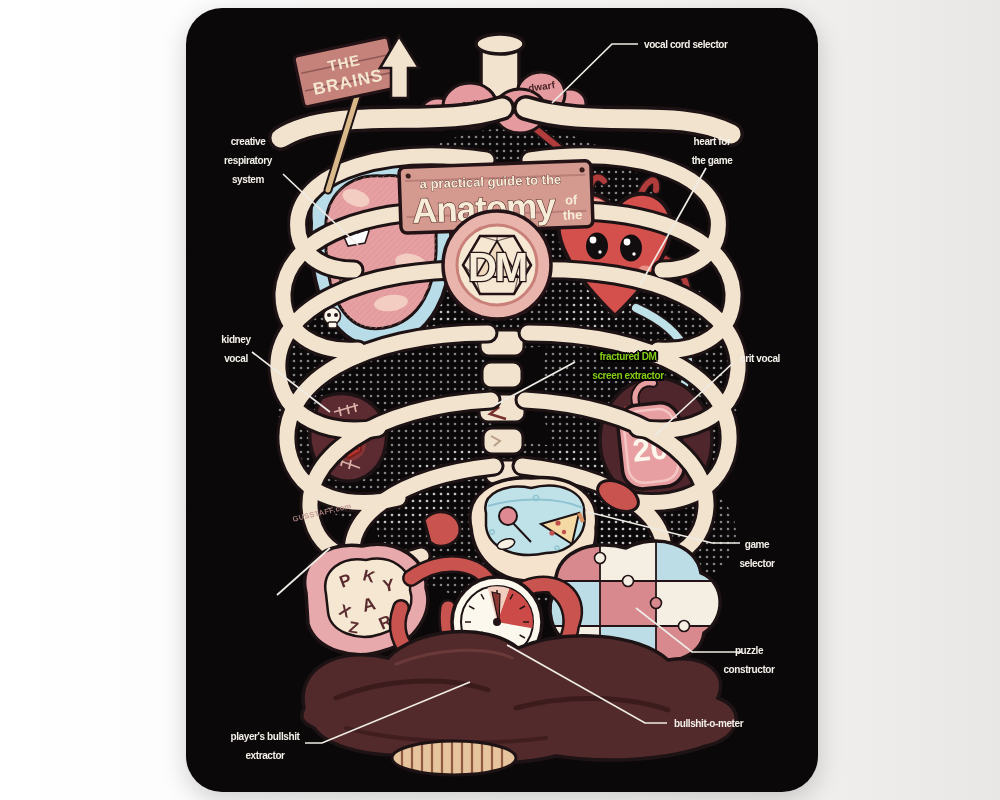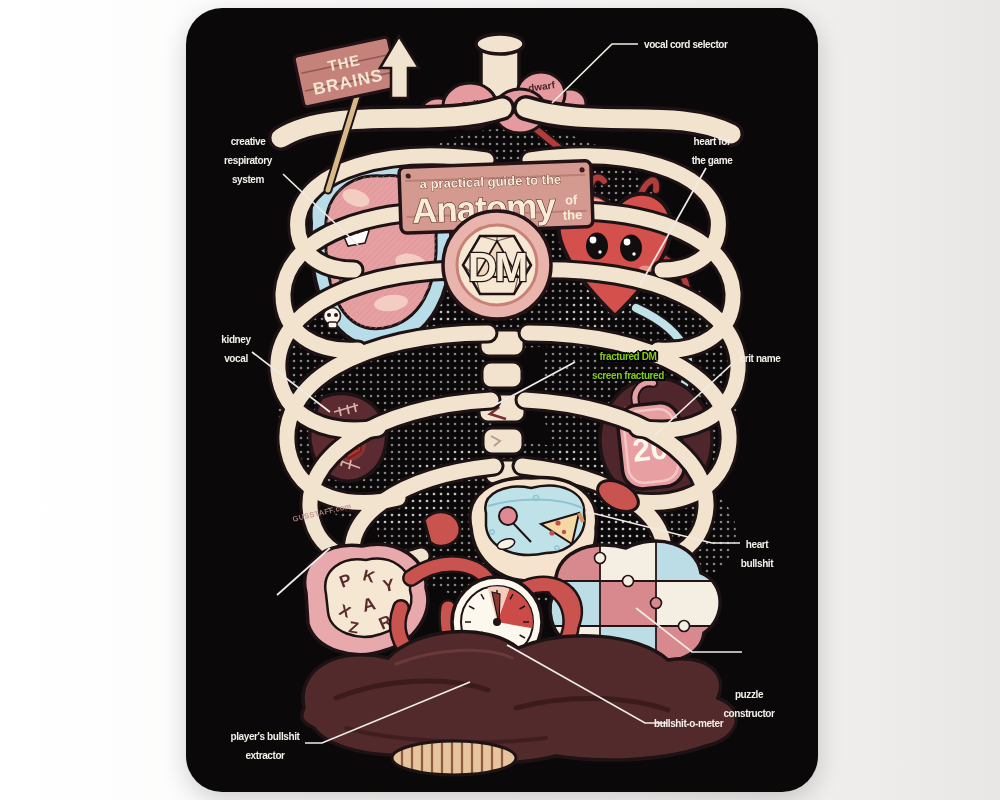--- a/index.html
+++ b/index.html
@@ -408,41 +408,41 @@
     <span>the game</span>
   </div>
 
   <div class="lbl" style="left:2px;top:322px;width:96px;">
     <span>kidney</span>
     <span>vocal</span>
   </div>
 
   <div class="lbl outlined" style="left:362px;top:339px;width:160px;z-index:6;">
     <span>fractured DM</span>
-    <span>screen fractured</span>
+    <span>screen extractor</span>
   </div>
 
   <div class="lbl" style="left:522px;top:341px;width:104px;">
-    <span>crit name</span>
+    <span>crit vocal</span>
   </div>
 
   <div class="lbl" style="left:521px;top:527px;width:100px;">
-    <span>heart</span>
-    <span>bullshit</span>
-  </div>
-
-
-  <div class="lbl" style="left:500px;top:633px;width:126px;margin-top:44px;">
+    <span>game</span>
+    <span>selector</span>
+  </div>
+
+
+  <div class="lbl" style="left:500px;top:633px;width:126px;">
     <span>puzzle</span>
     <span>constructor</span>
   </div>
 
   <div class="lbl" style="left:4px;top:708px;width:150px;margin-top:11px;">
     <span>player's bullshit</span>
     <span>extractor</span>
   </div>
 
-  <div class="lbl left-align" style="left:468px;top:706px;">
+  <div class="lbl left-align" style="left:488px;top:706px;">
     <span>bullshit-o-meter</span>
   </div>
 
   <div class="signature">GUSSTAFF.com</div>
 </div>
 
 </body></html>

